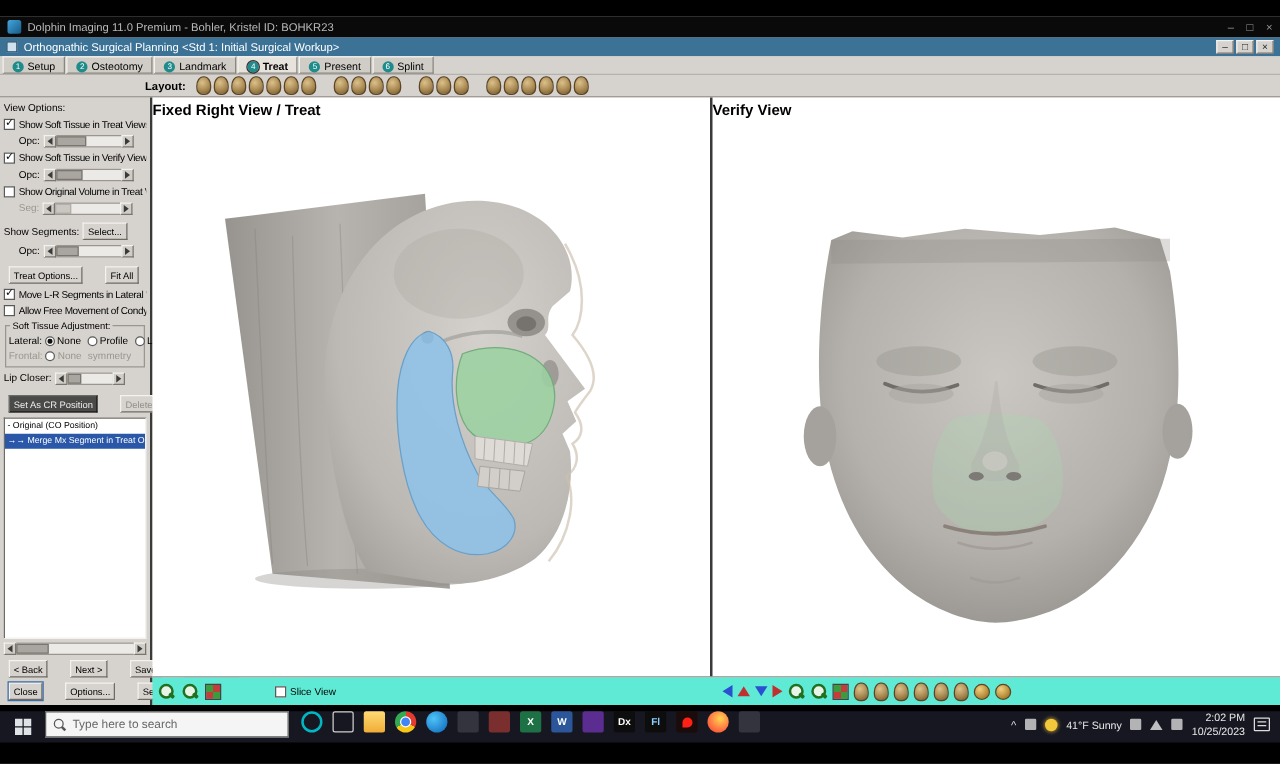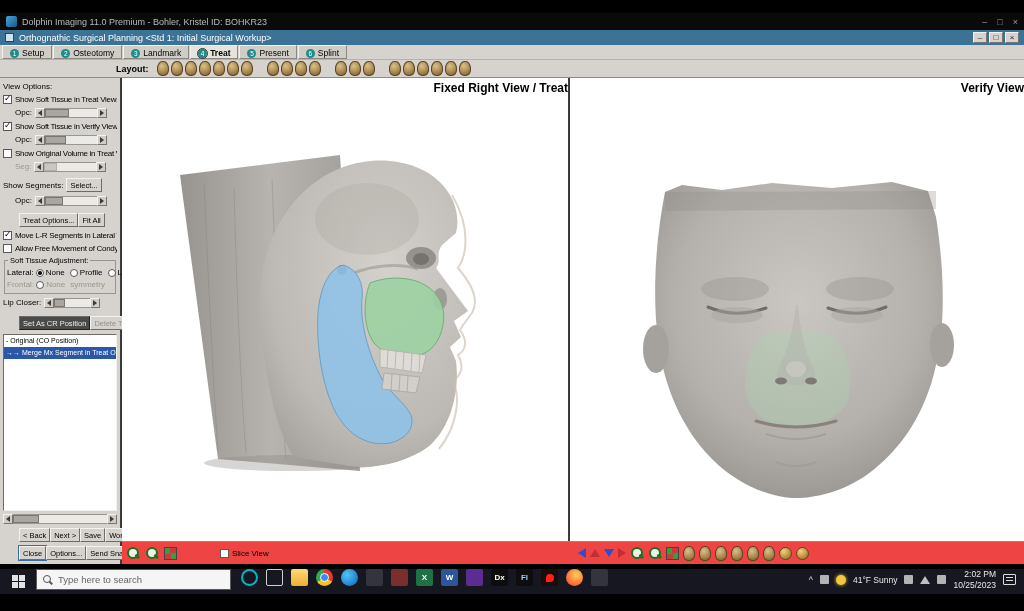--- a/index.html
+++ b/index.html
@@ -37,45 +37,45 @@
 .srow{display:flex;align-items:center;gap:3px;margin:1px 0 2px}
 .ind{padding-left:12px}
 .dis .cbl,.dis .slab,.dis .rl{color:#9a968f}
 .hs{display:flex;align-items:center}
 .hsa{width:10px;height:10px;background:#d0cdc7;border:1px solid;border-color:#f4f2ee #7a766f #7a766f #f4f2ee;display:flex;align-items:center;justify-content:center}
 .hsa i{display:block;width:0;height:0;border-top:3px solid transparent;border-bottom:3px solid transparent}
 .hsa i.tl{border-right:4px solid #3a3a3a}
 .hsa i.tr{border-left:4px solid #3a3a3a}
 .hst{position:relative;width:52px;height:10px;background:#eceae6;border-top:1px solid #9a968f;border-bottom:1px solid #9a968f}
 .hsf{position:absolute;left:0;top:0;height:100%;background:#a9a5a0;border:1px solid #7a766f}
-.btnrow,.navrow,.crrow{display:flex;gap:0;margin:2px 16px}
+.btnrow,.navrow,.crrow{display:flex;gap:18px;margin:2px 4px}
 .btn{background:#d6d3ce;border:1px solid;border-color:#f4f2ee #6f6b64 #6f6b64 #f4f2ee;font-size:7.5px;font-family:inherit;padding:0 3px;height:14px;color:#000;white-space:nowrap}
 .btn.dark{background:#4a4a48;color:#ececec;border-color:#6a6a68 #1e1e1e #1e1e1e #6a6a68;flex:1}
 .btn.dis{color:#938f89}
 .btn.default{outline:1.5px solid #3c6ea5}
 .group{position:relative;border:1px solid #9a968f;margin:5px 1px 2px;padding:5px 2px 2px}
 .glegend{position:absolute;top:-6px;left:3px;background:#d6d3ce;padding:0 2px;font-size:7.5px}
 .rrow{display:flex;align-items:center;gap:2px;margin:1px 0;white-space:nowrap}
 .radio{flex:0 0 auto;width:8px;height:8px;border:1px solid #5a5a5a;border-radius:50%;background:#fff;position:relative}
 .radio.selected::after{content:"";position:absolute;left:1.5px;top:1.5px;width:3.5px;height:3.5px;background:#111;border-radius:50%}
 .rl{margin-right:3px}
 .listbox{flex:1;background:#fff;border:1px solid;border-color:#6f6b64 #f4f2ee #f4f2ee #6f6b64;margin-top:2px;overflow:hidden;font-size:7px;line-height:10px}
 .li{padding:1px 2px;white-space:nowrap}
 .li.sel{background:#2a57a8;color:#fff}
 .hscroll{display:flex;align-items:center;height:11px;margin:2px 0}
 .hscroll .hst{flex:1;width:auto}
 
 .viewarea{position:absolute;left:122px;right:0;top:0;bottom:22px;background:#fff;display:flex;border-bottom:1px solid #8f8c87}
 .view{position:relative;height:100%}
 .view.left{width:448px;border-right:2px solid #3a3a3a}
 .view.right{flex:1}
-.vtitle{text-align:right;font-size:12px;font-weight:bold;padding-top:3px;height:19px}
+.vtitle{text-align:left;font-size:12px;font-weight:bold;padding-top:3px;height:19px}
 .render{display:block}
 
-.bottomstrip{position:absolute;left:122px;right:0;bottom:0;height:22px;background:#ef4444;display:flex;align-items:center;font-size:8px}
+.bottomstrip{position:absolute;left:122px;right:0;bottom:0;height:22px;background:#5eead4;display:flex;align-items:center;font-size:8px}
 .bs-left{width:450px;display:flex;align-items:center;gap:5px;padding-left:4px}
 .bs-right{flex:1;display:flex;align-items:center;gap:4px;padding-left:6px}
 .mag{position:relative;width:14px;height:14px}
 .mag::before{content:"";position:absolute;left:1px;top:1px;width:8px;height:8px;border:2px solid #207020;border-radius:50%;background:#e8f4e8}
 .mag::after{content:"";position:absolute;left:9px;top:9px;width:5px;height:2.5px;background:#207020;transform:rotate(45deg);border-radius:1px}
 .grid-ico{width:13px;height:13px;border:1px solid #444;background:conic-gradient(#c43c3c 0 25%,#3c9c3c 0 50%,#c43c3c 0 75%,#3c9c3c 0)}
 .slicebox{display:flex;align-items:center;gap:3px;margin-left:38px}
 .tri{width:0;height:0;display:inline-block}
 .tri.l{border-top:5px solid transparent;border-bottom:5px solid transparent;border-right:8px solid #2a4fd0}
 .tri.u{border-left:5px solid transparent;border-right:5px solid transparent;border-bottom:8px solid #c03030}

